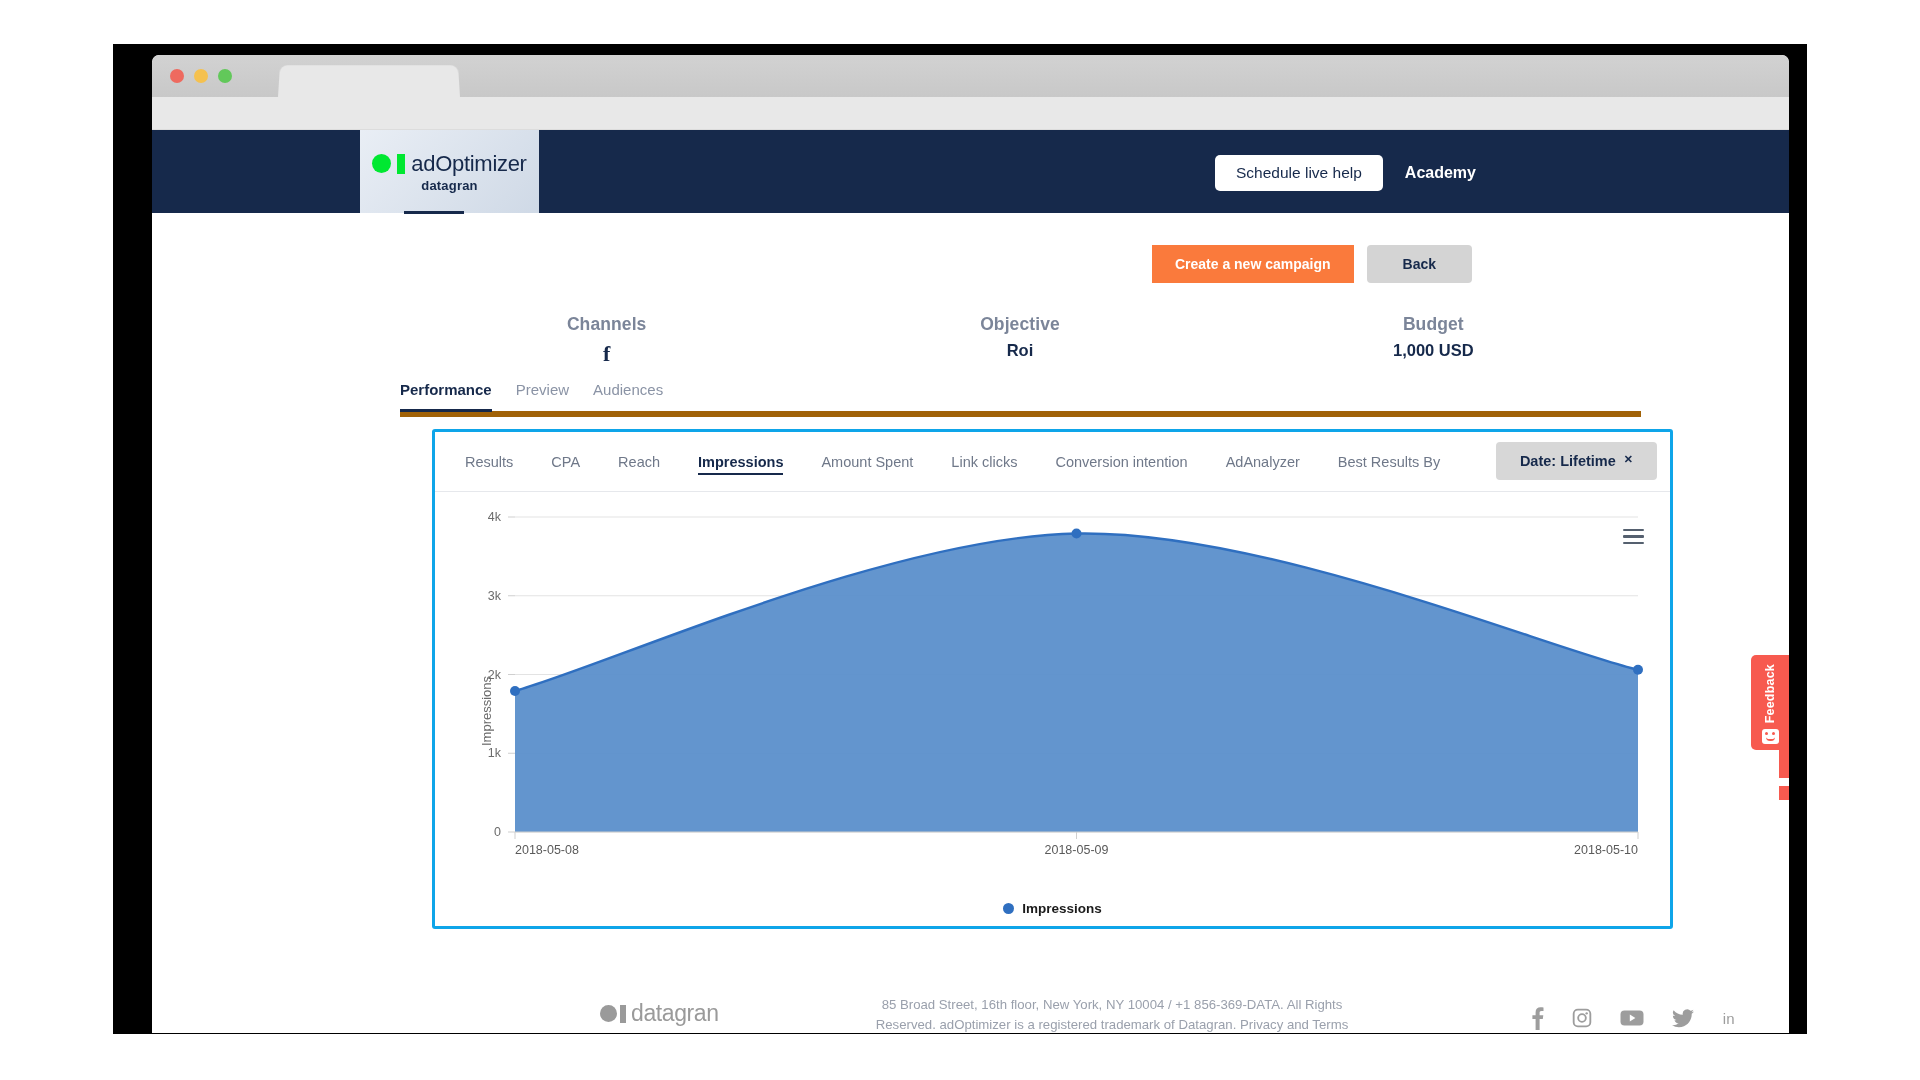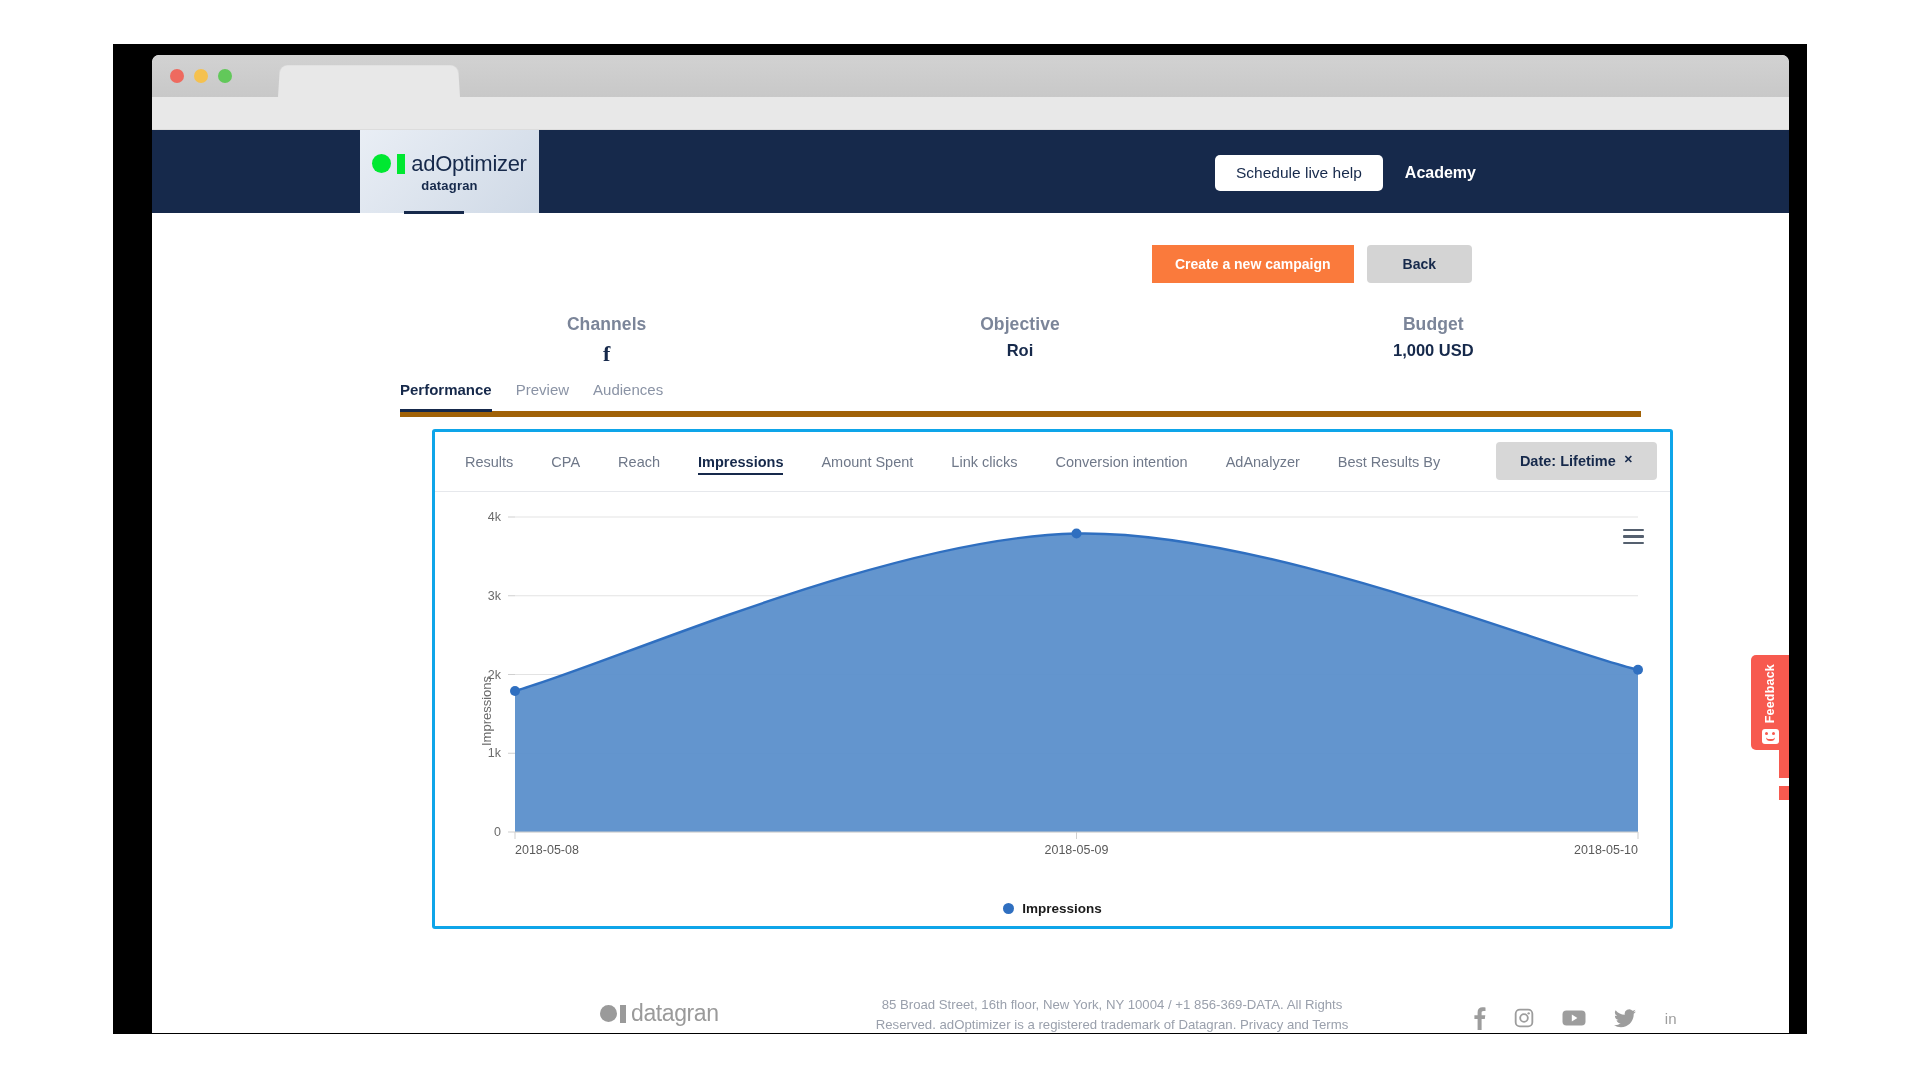--- a/index.html
+++ b/index.html
@@ -245,21 +245,21 @@
   }
   .fl-circle { width: 17px; height: 17px; border-radius: 50%; background: #9a9a9a; }
   .fl-bar { width: 6px; height: 18px; background: #9a9a9a; }
   .fl-word { font-size: 23px; color: #9a9a9a; letter-spacing: -.4px; margin-left: 2px; }
   .footer-text {
     position: absolute; left: 715px; top: 40px;
     width: 490px; text-align: center;
     font-size: 13.2px; line-height: 1.55; color: #9aa0ac;
   }
   .socials {
-    position: absolute; left: 1321px; top: 51px;
+    position: absolute; left: 1379px; top: 51px;
     display: flex; align-items: center; gap: 28px;
     color: #9d9d9d;
   }
   .social { cursor: pointer; display: flex; align-items: center; justify-content: center; }
 
   
   .feedback {
     position: absolute;
     right: 0; top: 525px;
     width: 38px; height: 95px;

